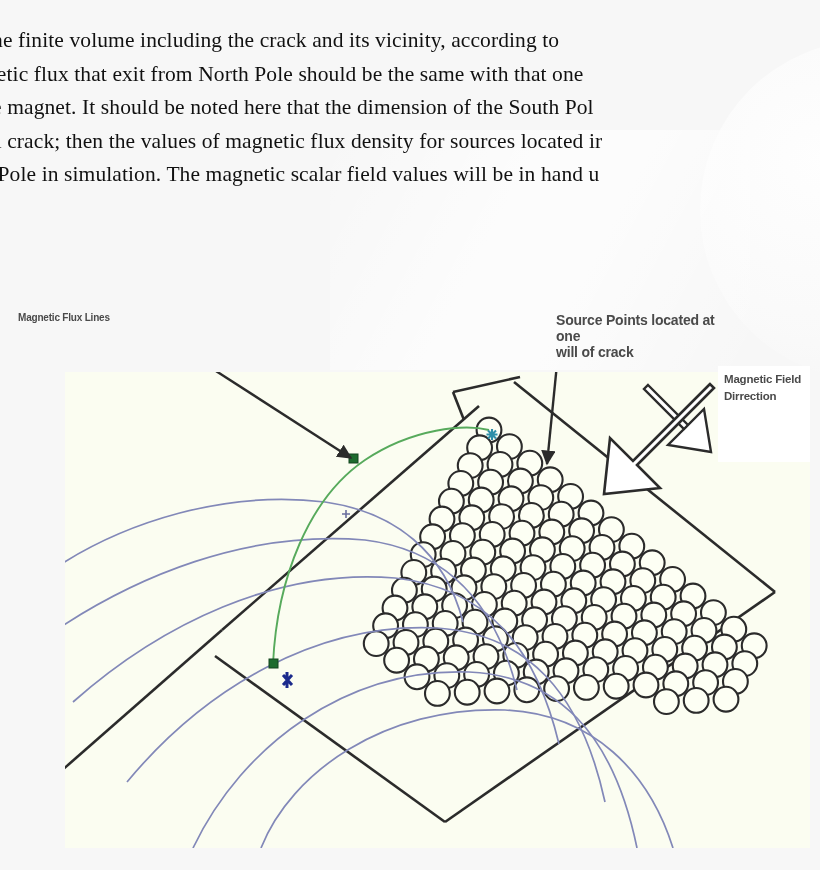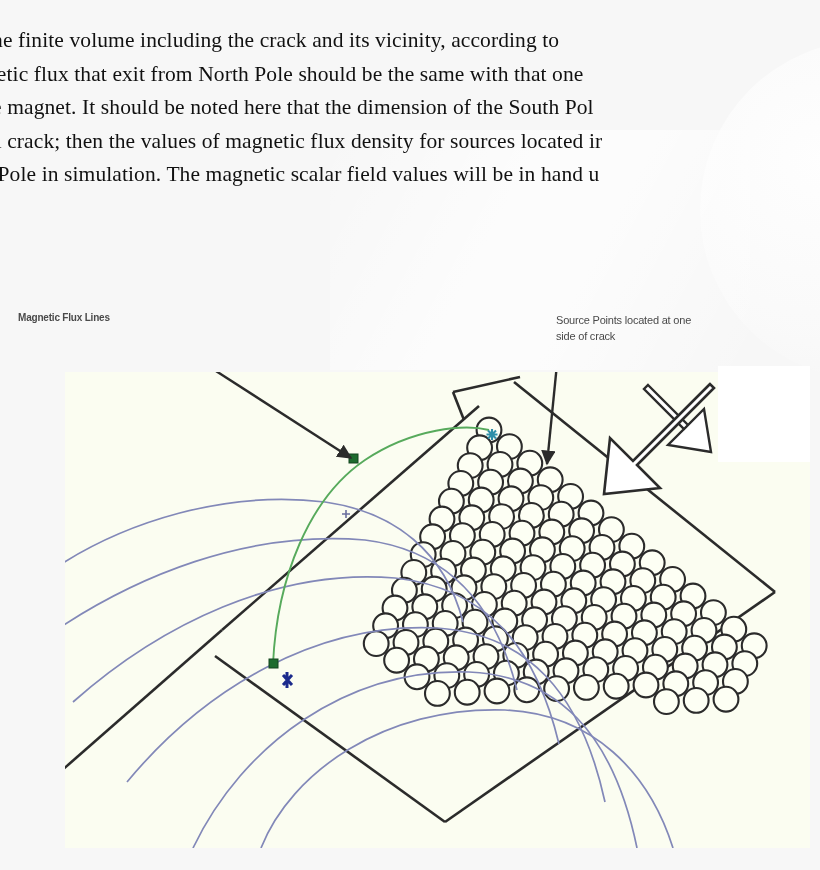--- a/index.html
+++ b/index.html
@@ -84,22 +84,22 @@
     color: #4a4a4a;
     letter-spacing: -0.2px;
     white-space: nowrap;
   }
   #source-label {
     position: absolute;
     left: 556px;
     top: 312px;
     width: 170px;
     font-family: "Liberation Sans", "DejaVu Sans", sans-serif;
-    font-size: 11px;
-    font-weight: normal;
+    font-size: 14px;
+    font-weight: bold;
     color: #4a4a4a;
     line-height: 16px;
     letter-spacing: -0.2px;
   }
   #field-label {
     position: absolute;
     left: 724px;
     top: 371px;
     width: 96px;
     font-family: "Liberation Sans", "DejaVu Sans", sans-serif;
@@ -317,17 +317,21 @@
 
     <div id="field-label-plate" style="left:653px; top:-6px; width:92px; height:96px;"></div>
   </div>
 
   <div id="flux-label">
     <span>Magnetic Flux Lines</span>
   </div>
 
   <div id="source-label">
     <div>Source Points located at one</div>
-    <div>side of crack</div>
-  </div>
-
+    <div>will of crack</div>
+  </div>
+
+  <div id="field-label">
+    <div>Magnetic Field</div>
+    <div>Dirrection</div>
+  </div>
 
 </div>
 
 </body></html>

